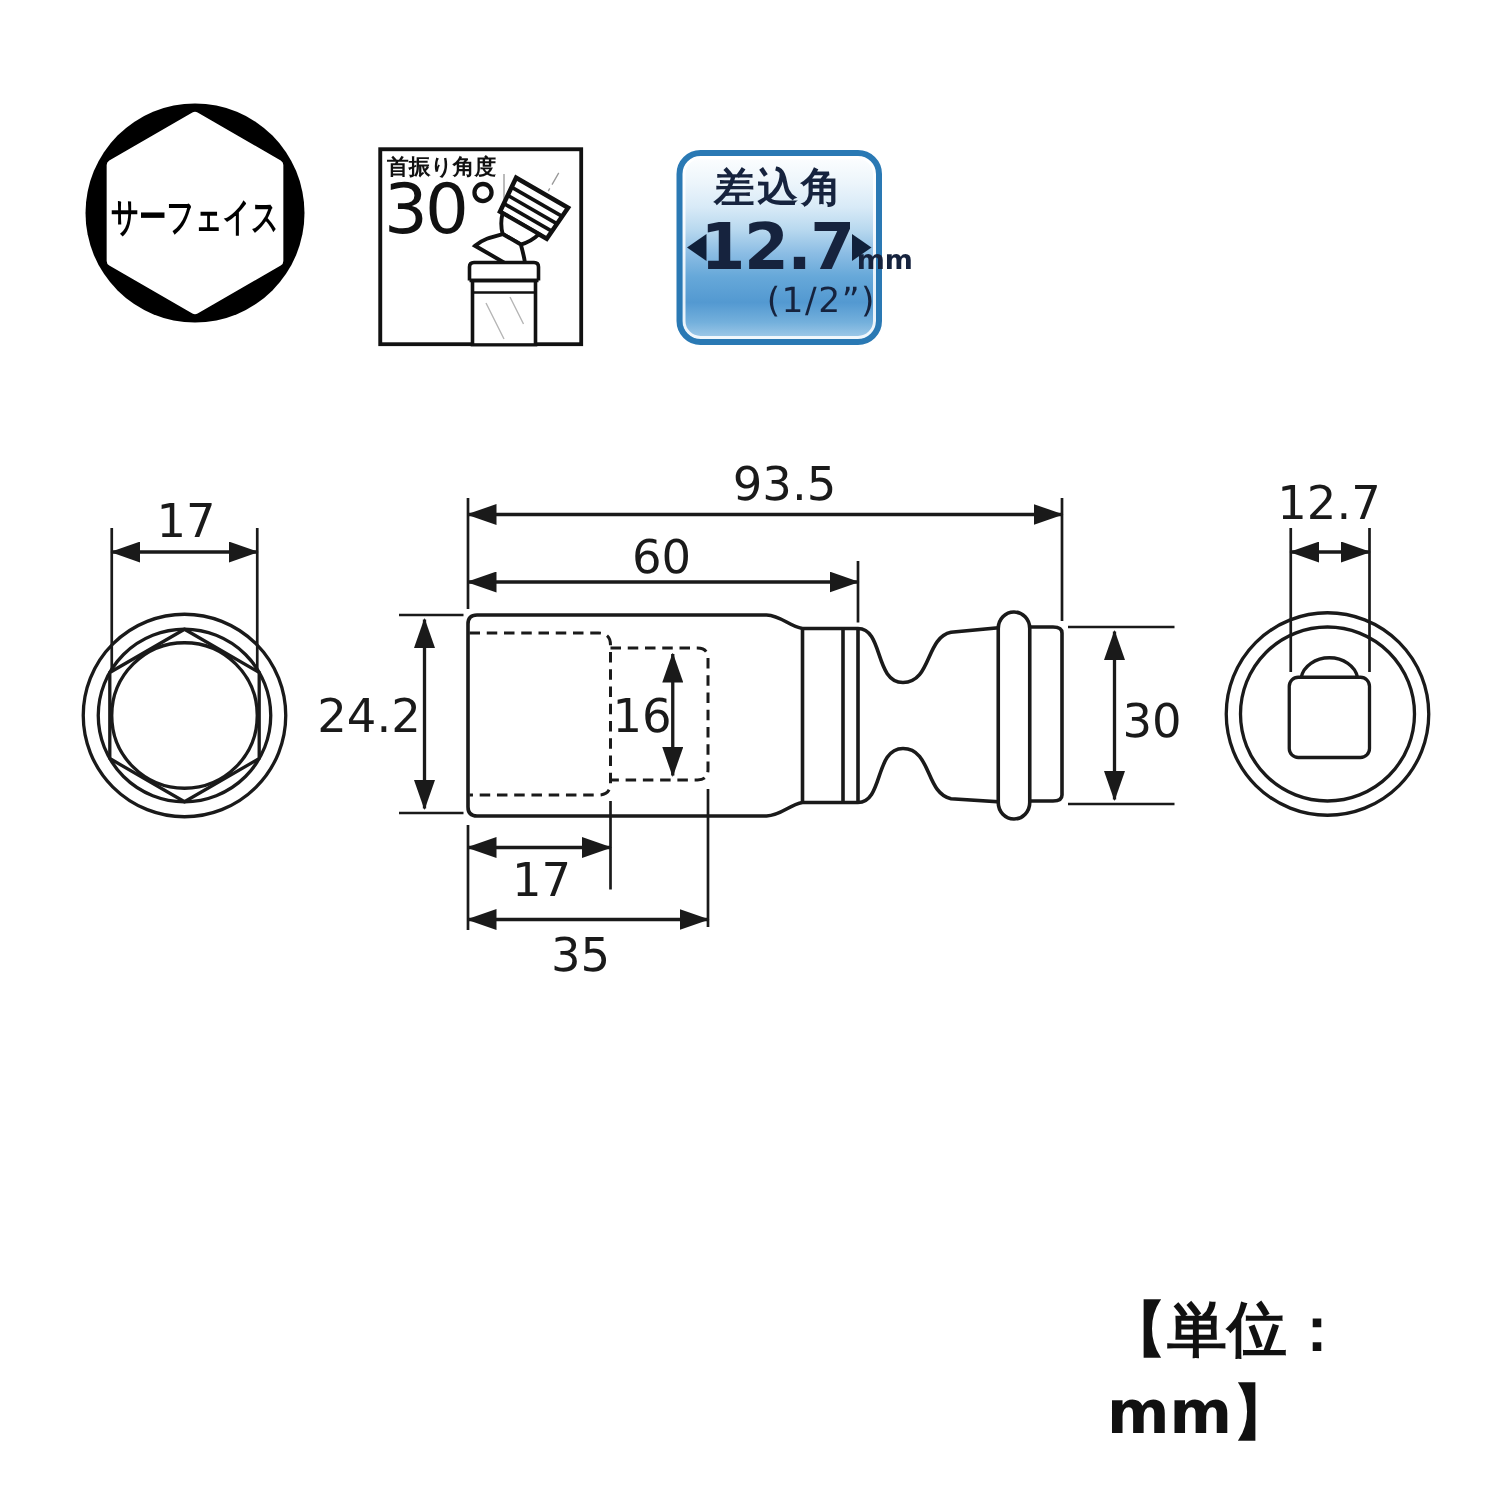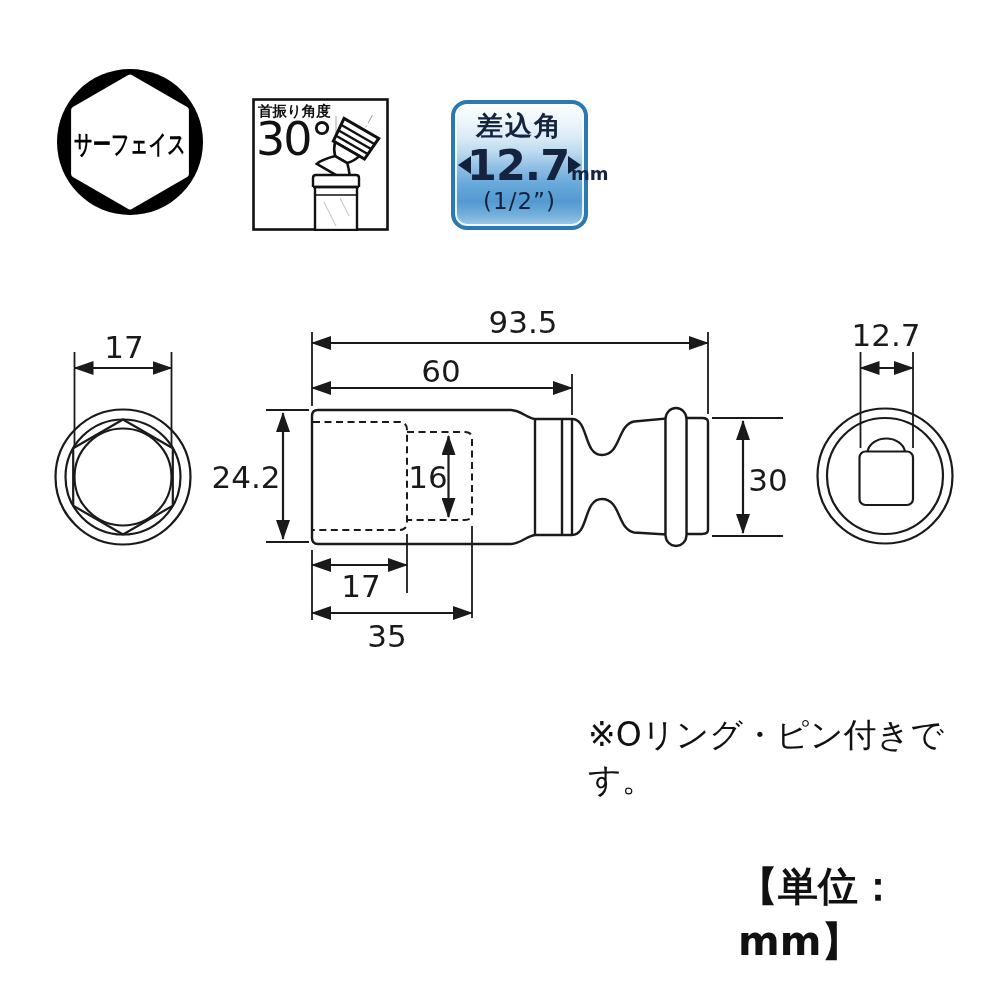--- a/index.html
+++ b/index.html
@@ -14,21 +14,21 @@
     background:linear-gradient(180deg,#fdfeff 0%,#ecf5fb 15%,#d8eaf7 28%,#b9d9ef 40%,#8cbde4 53%,#66a8d9 66%,#5399d1 80%,#74b0dc 91%,#a2cbe9 100%);
     box-shadow:inset 0 0 0 2px rgba(255,255,255,.85);
   }
   .drive-title{margin-top:7px;font-size:27px;font-weight:600;letter-spacing:2px;line-height:1.1;}
   .drive-size-row{position:relative;height:46px;line-height:46px;margin-top:1px;padding-left:12px;}
   .drive-size{font-size:43px;font-weight:600;letter-spacing:-1px;}
   .drive-unit{font-size:18px;font-weight:600;margin-left:2px;}
   .tri{position:absolute;top:14px;width:0;height:0;border-top:9px solid transparent;border-bottom:9px solid transparent;}
   .tri.left{left:3px;border-right:13px solid #10203a;}
   .tri.right{right:3px;border-left:13px solid #10203a;}
-  .drive-inch{font-size:23px;font-weight:500;letter-spacing:1px;margin-top:0px;}
+  .drive-inch{font-size:23px;font-weight:500;letter-spacing:1px;margin-top:0px;text-align:right;}
 
   
   .note{position:absolute;left:588px;top:713px;font-size:33px;letter-spacing:0px;color:#111;}
   .unit{position:absolute;left:738px;top:859px;font-size:40px;font-weight:600;color:#111;}
 
   svg text{font-family:"DejaVu Sans","Liberation Sans",sans-serif;}
   .dim{font-size:31px;fill:#1a1a1a;}
 </style>
 </head>
 <body>
@@ -151,16 +151,15 @@
       <circle cx="885" cy="196" r="58"></circle>
       <rect x="859.5" y="171.5" width="53.5" height="53.5" rx="6"></rect>
       <path d="M 867.5,171.5 A 19,15.5 0 0 1 905,171.5"></path>
       <line x1="860.5" y1="72" x2="860.5" y2="168" stroke-width="1.8"></line>
       <line x1="913" y1="72" x2="913" y2="168" stroke-width="1.8"></line>
       <line x1="860.5" y1="88" x2="913" y2="88" marker-start="url(#ah)" marker-end="url(#ah)"></line>
     </g>
     <text class="dim" x="886" y="66" text-anchor="middle">12.7</text>
   </svg>
 
-  <div class="note">※Oリング・ピン付きです。</div>
   <div class="unit">【単位：mm】</div>
 
 </div>
 
 </body></html>

